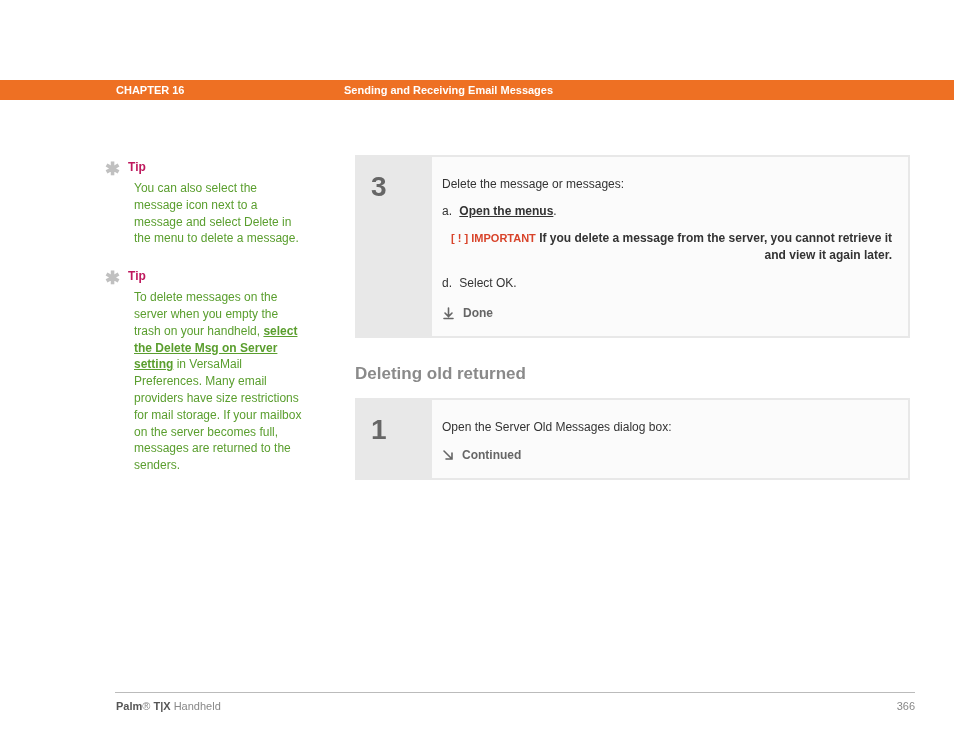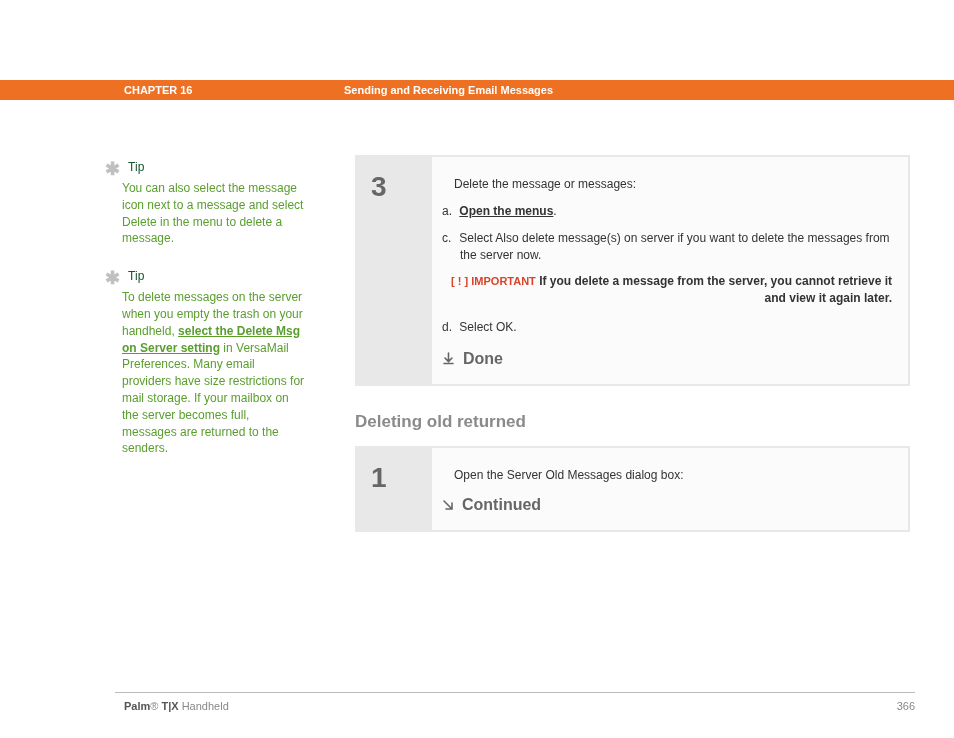--- a/index.html
+++ b/index.html
@@ -17,21 +17,21 @@
       top: 80px;
       left: 0;
       right: 0;
       height: 20px;
       background: #ee7023;
       display: flex;
       align-items: center;
     }
     .chapter-label {
       position: absolute;
-      left: 124px;
+      left: 116px;
       color: #fff;
       font-weight: bold;
       font-size: 11px;
     }
     .chapter-title {
       position: absolute;
       left: 344px;
       color: #fff;
       font-weight: bold;
       font-size: 11px;
@@ -51,26 +51,26 @@
       margin-bottom: 2px;
     }
     .asterisk {
       color: #c0c0c0;
       font-size: 18px;
       margin-right: 8px;
       line-height: 1;
       font-weight: bold;
     }
     .tip-label {
-      color: #14532d;
-      font-weight: normal;
+      color: #be185d;
+      font-weight: bold;
       font-size: 12px;
     }
     .tip-body {
-      margin-left: 17px;
+      margin-left: 29px;
       color: #5a9e2e;
       font-size: 12px;
       line-height: 1.4;
     }
     .tip-body .link {
       font-weight: bold;
       text-decoration: underline;
       color: #5a9e2e;
     }
     .main {
@@ -96,21 +96,20 @@
       color: #666;
     }
     .step-content {
       flex: 1;
       padding: 20px 16px 16px 10px;
       background: #fbfbfb;
     }
     .step-intro {
       font-size: 12px;
       margin-bottom: 12px;
-      margin-left: 12px;
     }
     .step-list {
       list-style: none;
       margin: 0;
       padding: 0;
     }
     .step-list li {
       margin-bottom: 10px;
       padding-left: 18px;
       text-indent: -18px;
@@ -138,41 +137,41 @@
     }
     .important-text {
       font-weight: bold;
     }
     .done-row, .continued-row {
       display: flex;
       align-items: center;
       margin-top: 14px;
       color: #666;
       font-weight: bold;
-      font-size: 16px;
+      font-size: 12px;
     }
     .done-row svg, .continued-row svg {
       margin-right: 8px;
     }
     .section-heading {
       color: #8a8a8a;
       font-size: 17px;
       font-weight: bold;
       margin: 26px 0 14px 0;
     }
     .footer-line {
       position: absolute;
       left: 115px;
       right: 39px;
       top: 692px;
       border-top: 1px solid #bbb;
     }
     .footer {
       position: absolute;
-      left: 124px;
+      left: 116px;
       right: 39px;
       top: 700px;
       display: flex;
       justify-content: space-between;
       font-size: 11px;
       color: #888;
     }
     .footer-brand b { color: #555; font-weight: bold; }
   </style>
 </head>
@@ -209,24 +208,20 @@
   <div class="step-box">
     <div class="step-num-col">
       <div class="step-num">3</div>
     </div>
     <div class="step-content">
       <div class="step-intro">Delete the message or messages:</div>
       <ul class="step-list">
         <li>
           <span class="marker">a.</span>
           <span class="bold-link">Open the menus</span><span>.</span>
-        </li>
-        <li>
-          <span class="marker">c.</span>
-          <span>Select Also delete message(s) on server if you want to delete the messages from the server now.</span>
         </li>
       </ul>
       <div class="important-row">
         <span class="important-tag">[ ! ] IMPORTANT</span>
         <span class="important-text"> If you delete a message from the server, you cannot retrieve it and view it again later.</span>
       </div>
       <ul class="step-list">
         <li>
           <span class="marker">d.</span>
           <span>Select OK.</span>

